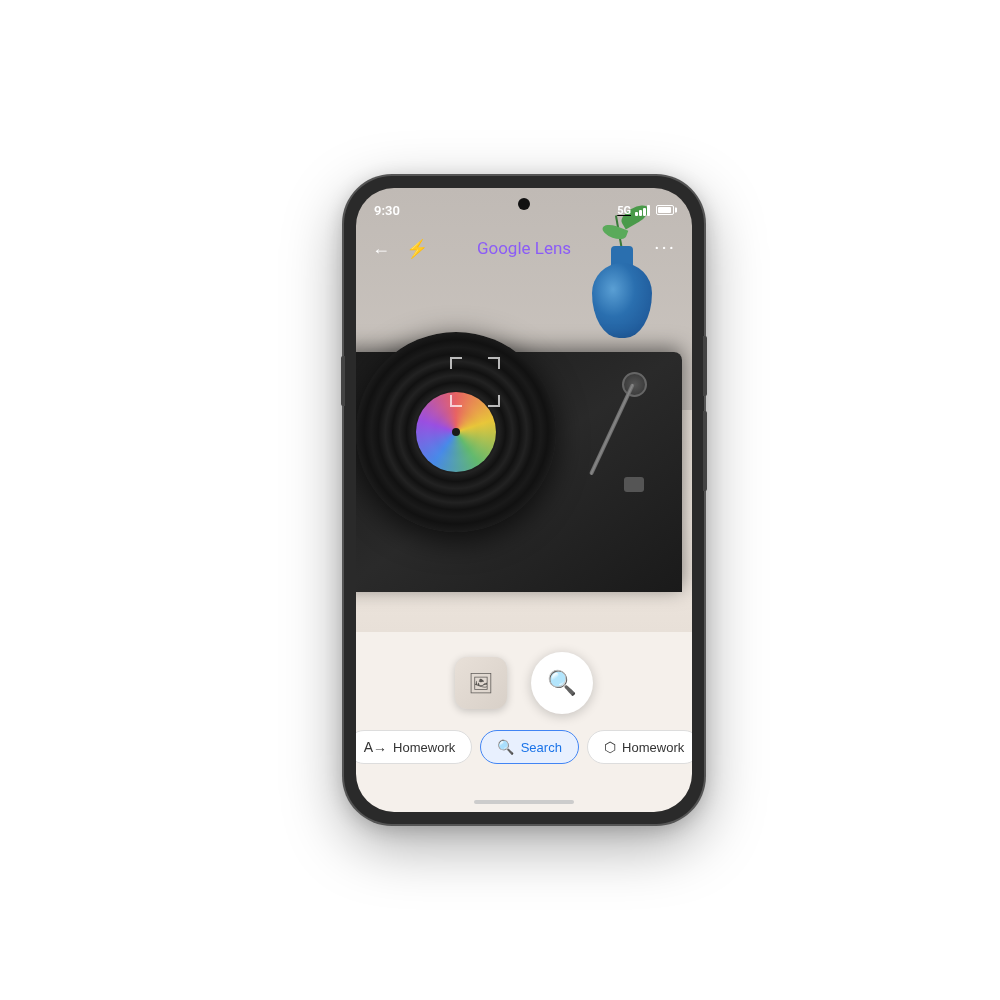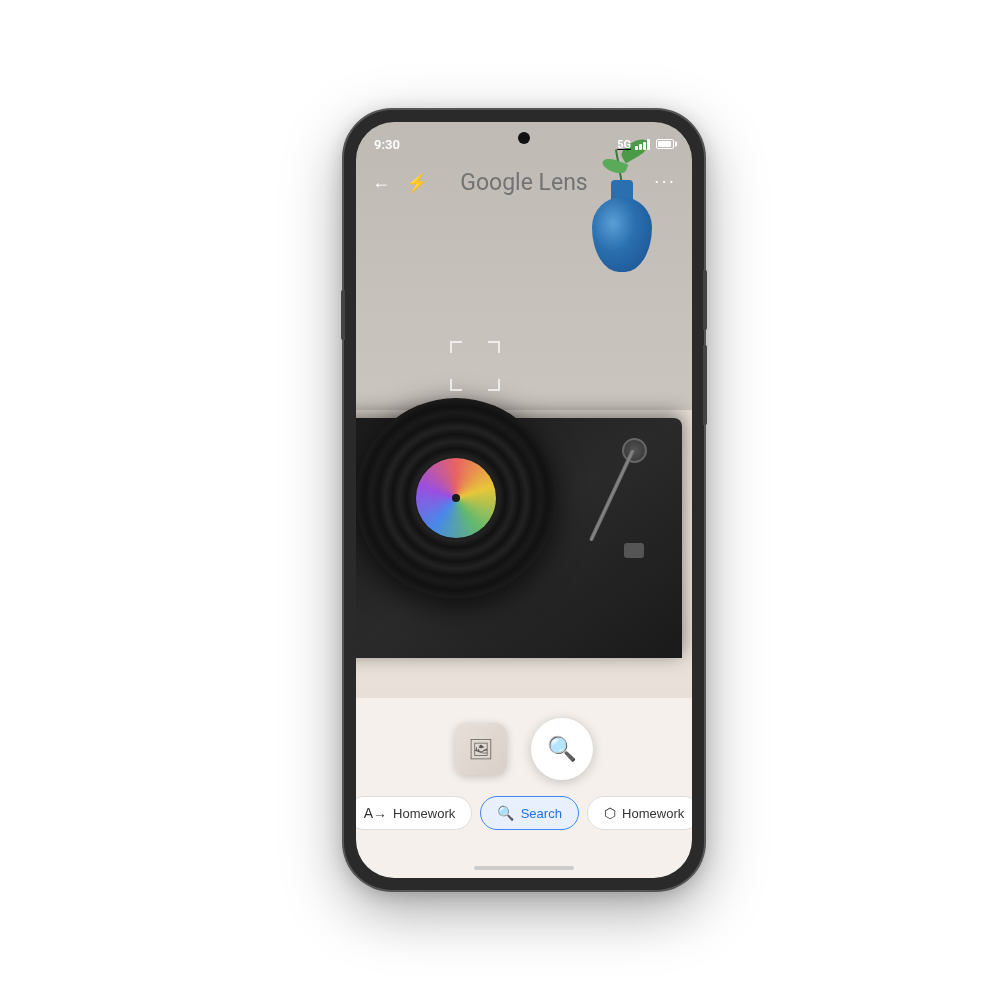--- a/index.html
+++ b/index.html
@@ -9,21 +9,21 @@
       justify-content: center;
       align-items: center;
       width: 1000px;
       height: 1000px;
       font-family: 'Google Sans', Roboto, Arial, sans-serif;
     }
 
     .phone-wrapper {
       position: relative;
       width: 360px;
-      height: 780px;
+      height: 648px;
       margin-left: 48px;
     }
 
     .phone-frame {
       position: absolute;
       inset: 0;
       background: #2a2a2a;
       border-radius: 48px;
       box-shadow:
         0 0 0 2px #555,
@@ -167,22 +167,22 @@
       padding: 0 16px;
       z-index: 10;
       background: transparent;
     }
     .nav-left {
       display: flex;
       align-items: center;
       gap: 16px;
     }
     .nav-title {
-      color: #737373;
-      font-size: 23px;
+      color: #8b5cf6;
+      font-size: 17px;
       font-weight: 400;
       position: absolute;
       left: 50%;
       transform: translateX(-50%);
     }
     .nav-icon {
       color: white;
       font-size: 18px;
       cursor: pointer;
     }

